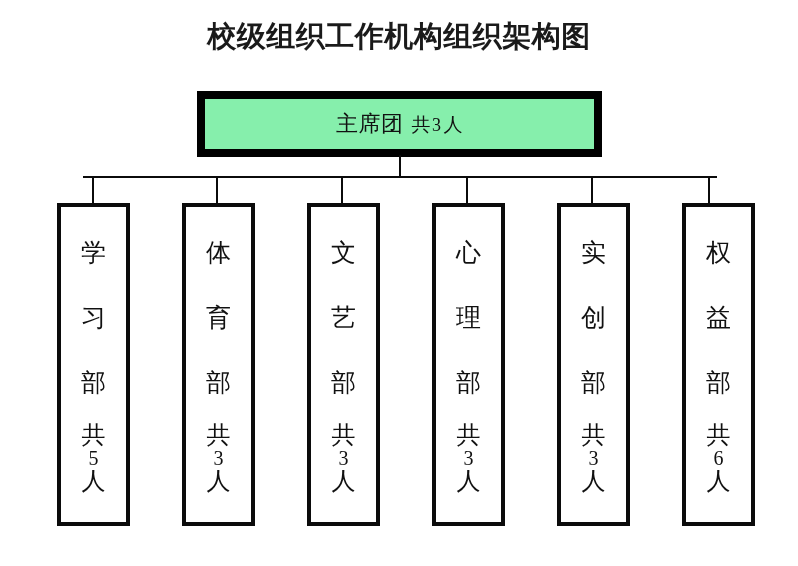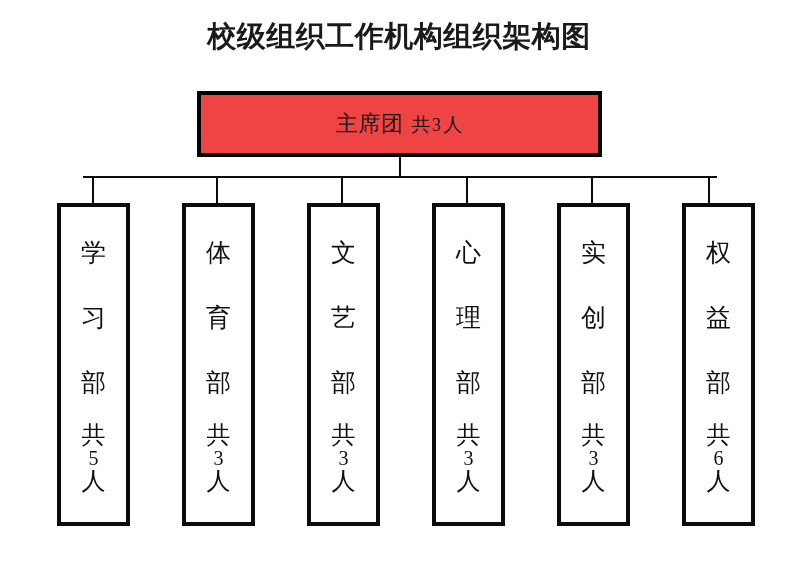--- a/index.html
+++ b/index.html
@@ -34,22 +34,22 @@
   }
 
   
   #root-box {
     position: absolute;
     left: 197px;
     top: 91px;
     width: 405px;
     height: 66px;
     box-sizing: border-box;
-    border: 4px solid #000000;
-    background: #ef4444;
+    border: 8px solid #000000;
+    background: #86efac;
     display: flex;
     align-items: center;
     justify-content: center;
   }
   #root-label {
     font-size: 22px;
     color: #111111;
     white-space: nowrap;
     letter-spacing: 0.5px;
   }

